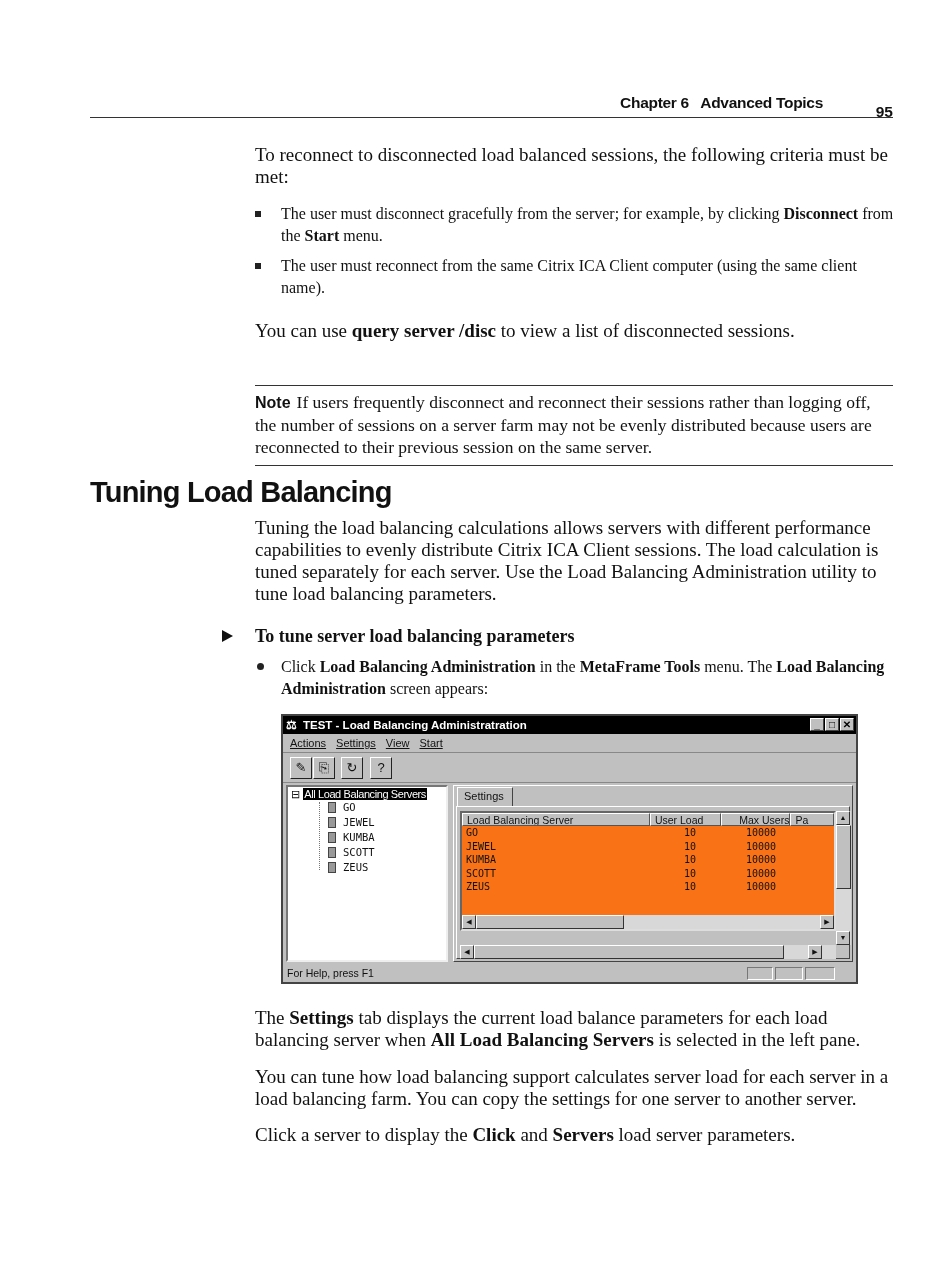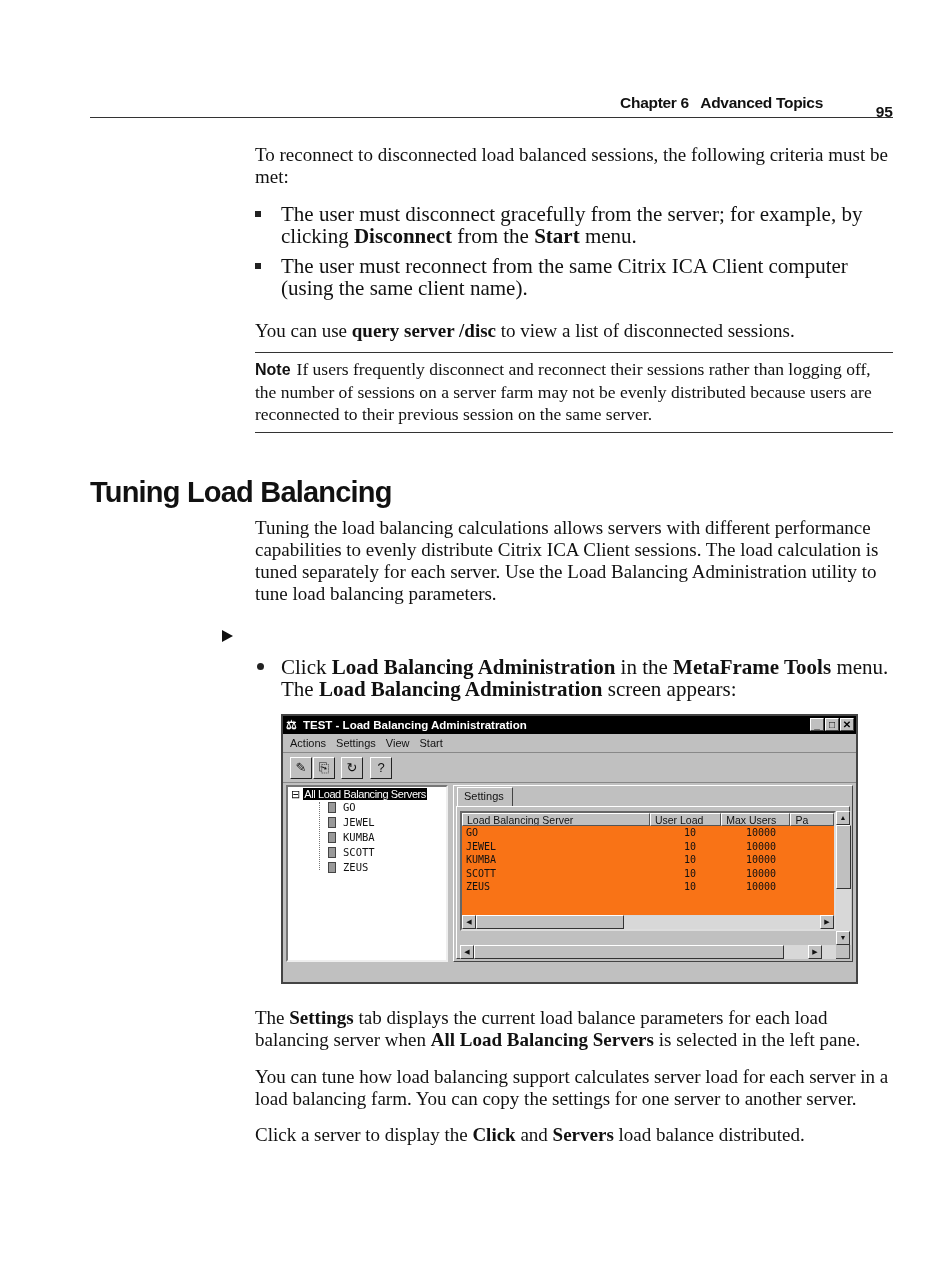--- a/index.html
+++ b/index.html
@@ -1,36 +1,36 @@
 <!DOCTYPE html>
 <html><head>
 <meta charset="utf-8">
 <style>
 *{box-sizing:border-box;margin:0;padding:0}
 body{width:950px;height:1284px;background:#fff;position:relative;font-family:"Liberation Serif",serif;color:#111;overflow:hidden}
 .hdr{position:absolute;left:90px;top:93px;width:803px;height:25px;border-bottom:1.5px solid #333;font-family:"Liberation Sans",sans-serif;font-weight:bold;font-size:15.5px;transform-origin:left}
 .hdr .ch{position:absolute;right:70px;top:1px;letter-spacing:-0.3px}
 .hdr .pg{position:absolute;right:0;top:10px}
 .txt{position:absolute;left:255px;width:645px;font-size:19px;line-height:22px}
-.bul{position:absolute;left:255px;width:640px;font-size:21px;line-height:22px;padding-left:26px}
+.bul{position:absolute;left:255px;width:640px;font-size:16px;line-height:22px;padding-left:26px}
 .bul .sq{position:absolute;left:0;top:8px;width:6px;height:6px;background:#222}
 .bul .dot{position:absolute;left:2px;top:7px;width:7px;height:7px;border-radius:50%;background:#222}
-.note{position:absolute;left:255px;top:352px;width:638px;border-top:1.5px solid #333;border-bottom:1.5px solid #333;padding:5px 0 7px;font-size:17.5px;line-height:22px}
+.note{position:absolute;left:255px;top:385px;width:638px;border-top:1.5px solid #333;border-bottom:1.5px solid #333;padding:5px 0 7px;font-size:17.5px;line-height:22px}
 .note b.nl{font-family:"Liberation Sans",sans-serif;font-size:16px;margin-right:6px}
 h2{position:absolute;left:90px;top:476px;font-family:"Liberation Sans",sans-serif;font-size:29px;font-weight:bold;letter-spacing:-0.8px}
 .proc{position:absolute;left:222px;top:626px;font-size:18px;font-weight:bold}
 .proc .tri{display:inline-block;width:0;height:0;border-top:6px solid transparent;border-bottom:6px solid transparent;border-left:11px solid #111;margin-right:22px;vertical-align:0}
 
 .win{position:absolute;left:281px;top:714px;width:577px;height:270px;background:#c0c0c0;border:2px solid #444;font-family:"Liberation Sans",sans-serif;font-size:11px}
 .tbar{height:18px;background:#000;color:#fff;font-weight:bold;font-size:11.5px;line-height:18px;padding-left:20px;position:relative}
 .tbar .ico{position:absolute;left:3px;top:2px;width:14px;height:14px;color:#fff;font-size:12px;line-height:14px}
 .wbtns{position:absolute;right:2px;top:2px;display:flex;gap:1px}
 .wbtns span{width:14px;height:13px;background:#c0c0c0;color:#000;border:1px solid #fff;border-right-color:#444;border-bottom-color:#444;font-size:10px;line-height:11px;text-align:center}
 .menu{height:19px;display:flex;gap:10px;padding-left:7px;line-height:19px;border-bottom:1px solid #888}
-.menu span{text-decoration-thickness:1px}
+.menu span{text-decoration:underline;text-decoration-thickness:1px}
 .tools{height:30px;position:relative;border-bottom:1px solid #888}
 .tb{position:absolute;top:4px;width:22px;height:22px;background:#c0c0c0;border:1px solid #fff;border-right-color:#222;border-bottom-color:#222;text-align:center;line-height:20px;font-size:13px}
 .tree{position:absolute;left:3px;top:69px;width:162px;height:177px;background:#fff;border:2px solid #777;border-right-color:#eee;border-bottom-color:#eee}
 .tree .root{position:absolute;left:3px;top:1px;font-size:11px}
 .tree .root .sel{background:#000;color:#fff;padding:0 1px;letter-spacing:-0.4px}
 .tree .node{position:absolute;left:40px;font-size:11px;font-family:"DejaVu Sans Mono",monospace;font-size:10.5px}
 .tree .srv{display:inline-block;width:8px;height:11px;background:#999;border:1px solid #444;margin-right:7px;vertical-align:-2px}
 .tree .vl{position:absolute;left:31px;top:15px;width:0;height:68px;border-left:1px dotted #777}
 .tabarea{position:absolute;left:170px;top:69px;width:400px;height:177px;border:1px solid #fff;border-right-color:#444;border-bottom-color:#444}
 .tab{position:absolute;left:3px;top:1px;width:56px;height:19px;border:1px solid #fff;border-right-color:#444;border-bottom:none;line-height:17px;padding-left:6px;background:#c0c0c0;z-index:2}
@@ -57,21 +57,21 @@
 
 <p class="txt" style="top:144px">To reconnect to disconnected load balanced sessions, the following criteria must be met:</p>
 <div class="bul" style="top:203px"><span class="sq"></span><span>The user must disconnect gracefully from the server; for example, by clicking </span><b>Disconnect</b><span> from the </span><b>Start</b><span> menu.</span></div>
 <div class="bul" style="top:255px"><span class="sq"></span><span>The user must reconnect from the same Citrix ICA Client computer (using the same client name).</span></div>
 <p class="txt" style="top:320px"><span>You can use </span><b>query server /disc</b><span> to view a list of disconnected sessions.</span></p>
 
 <div class="note"><b class="nl">Note</b><span>If users frequently disconnect and reconnect their sessions rather than logging off, the number of sessions on a server farm may not be evenly distributed because users are reconnected to their previous session on the same server.</span></div>
 
 <h2>Tuning Load Balancing</h2>
 <p class="txt" style="top:517px">Tuning the load balancing calculations allows servers with different performance capabilities to evenly distribute Citrix ICA Client sessions. The load calculation is tuned separately for each server. Use the Load Balancing Administration utility to tune load balancing parameters.</p>
-<div class="proc"><span class="tri"></span></div>
+<div class="proc"><span class="tri"></span><span>To tune server load balancing parameters</span></div>
 <div class="bul" style="top:656px"><span class="dot"></span><span>Click </span><b>Load Balancing Administration</b><span> in the </span><b>MetaFrame Tools</b><span> menu. The </span><b>Load Balancing Administration</b><span> screen appears:</span></div>
 
 <div class="win">
  <div class="tbar"><span class="ico">⚖</span><span>TEST - Load Balancing Administratration</span>
   <div class="wbtns">
         <span>_</span>
         <span>□</span>
         <span>✕</span>
       </div></div>
  <div class="menu">
@@ -95,21 +95,21 @@
   <div class="node" style="top:59px"><span class="srv"></span><span>SCOTT</span></div>
   <div class="node" style="top:74px"><span class="srv"></span><span>ZEUS</span></div>
  </div>
  <div class="tabarea">
   <div class="tab">Settings</div>
   <div class="pane">
    <div class="list">
     <div class="lh">
      <span style="width:190px">Load Balancing Server</span>
      <span style="width:72px">User Load</span>
-     <span style="width:70px;text-align:left">Max Users</span>
+     <span style="width:70px;text-align:right">Max Users</span>
      <span style="width:44px">Pa</span>
     </div>
     <div class="lr">
             <span style="width:190px">GO</span>
             <span style="width:72px;text-align:center">10</span>
             <span style="width:70px;text-align:center">10000</span>
           </div>
     <div class="lr">
             <span style="width:190px">JEWEL</span>
             <span style="width:72px;text-align:center">10</span>
@@ -141,17 +141,23 @@
     <span class="thumb" style="left:0;top:14px;width:15px;height:64px"></span>
     <span class="sbtn" style="left:0;bottom:0">▼</span>
    </div>
    <div class="hs" style="left:3px;top:138px;width:376px">
     <span class="sbtn" style="left:0;top:0">◀</span>
     <span class="thumb" style="left:14px;top:0;width:310px;height:14px"></span>
     <span class="sbtn" style="right:14px;top:0">▶</span>
    </div>
   </div>
  </div>
+ <div class="status">
+  <span>For Help, press F1</span>
+  <span class="sp" style="left:464px;width:26px"></span>
+  <span class="sp" style="left:492px;width:28px"></span>
+  <span class="sp" style="left:522px;width:30px"></span>
+ </div>
 </div>
 
 <p class="txt" style="top:1007px"><span>The </span><b>Settings</b><span> tab displays the current load balance parameters for each load balancing server when </span><b>All Load Balancing Servers</b><span> is selected in the left pane.</span></p>
 <p class="txt" style="top:1066px">You can tune how load balancing support calculates server load for each server in a load balancing farm. You can copy the settings for one server to another server.</p>
-<p class="txt" style="top:1124px"><span>Click a server to display the </span><b>Click</b><span> and </span><b>Servers</b><span> load balance distributed.</span></p>
+<p class="txt" style="top:1124px"><span>Click a server to display the </span><b>Click</b><span> and </span><b>Servers</b><span> load server parameters.</span></p>
 
 </body></html>

